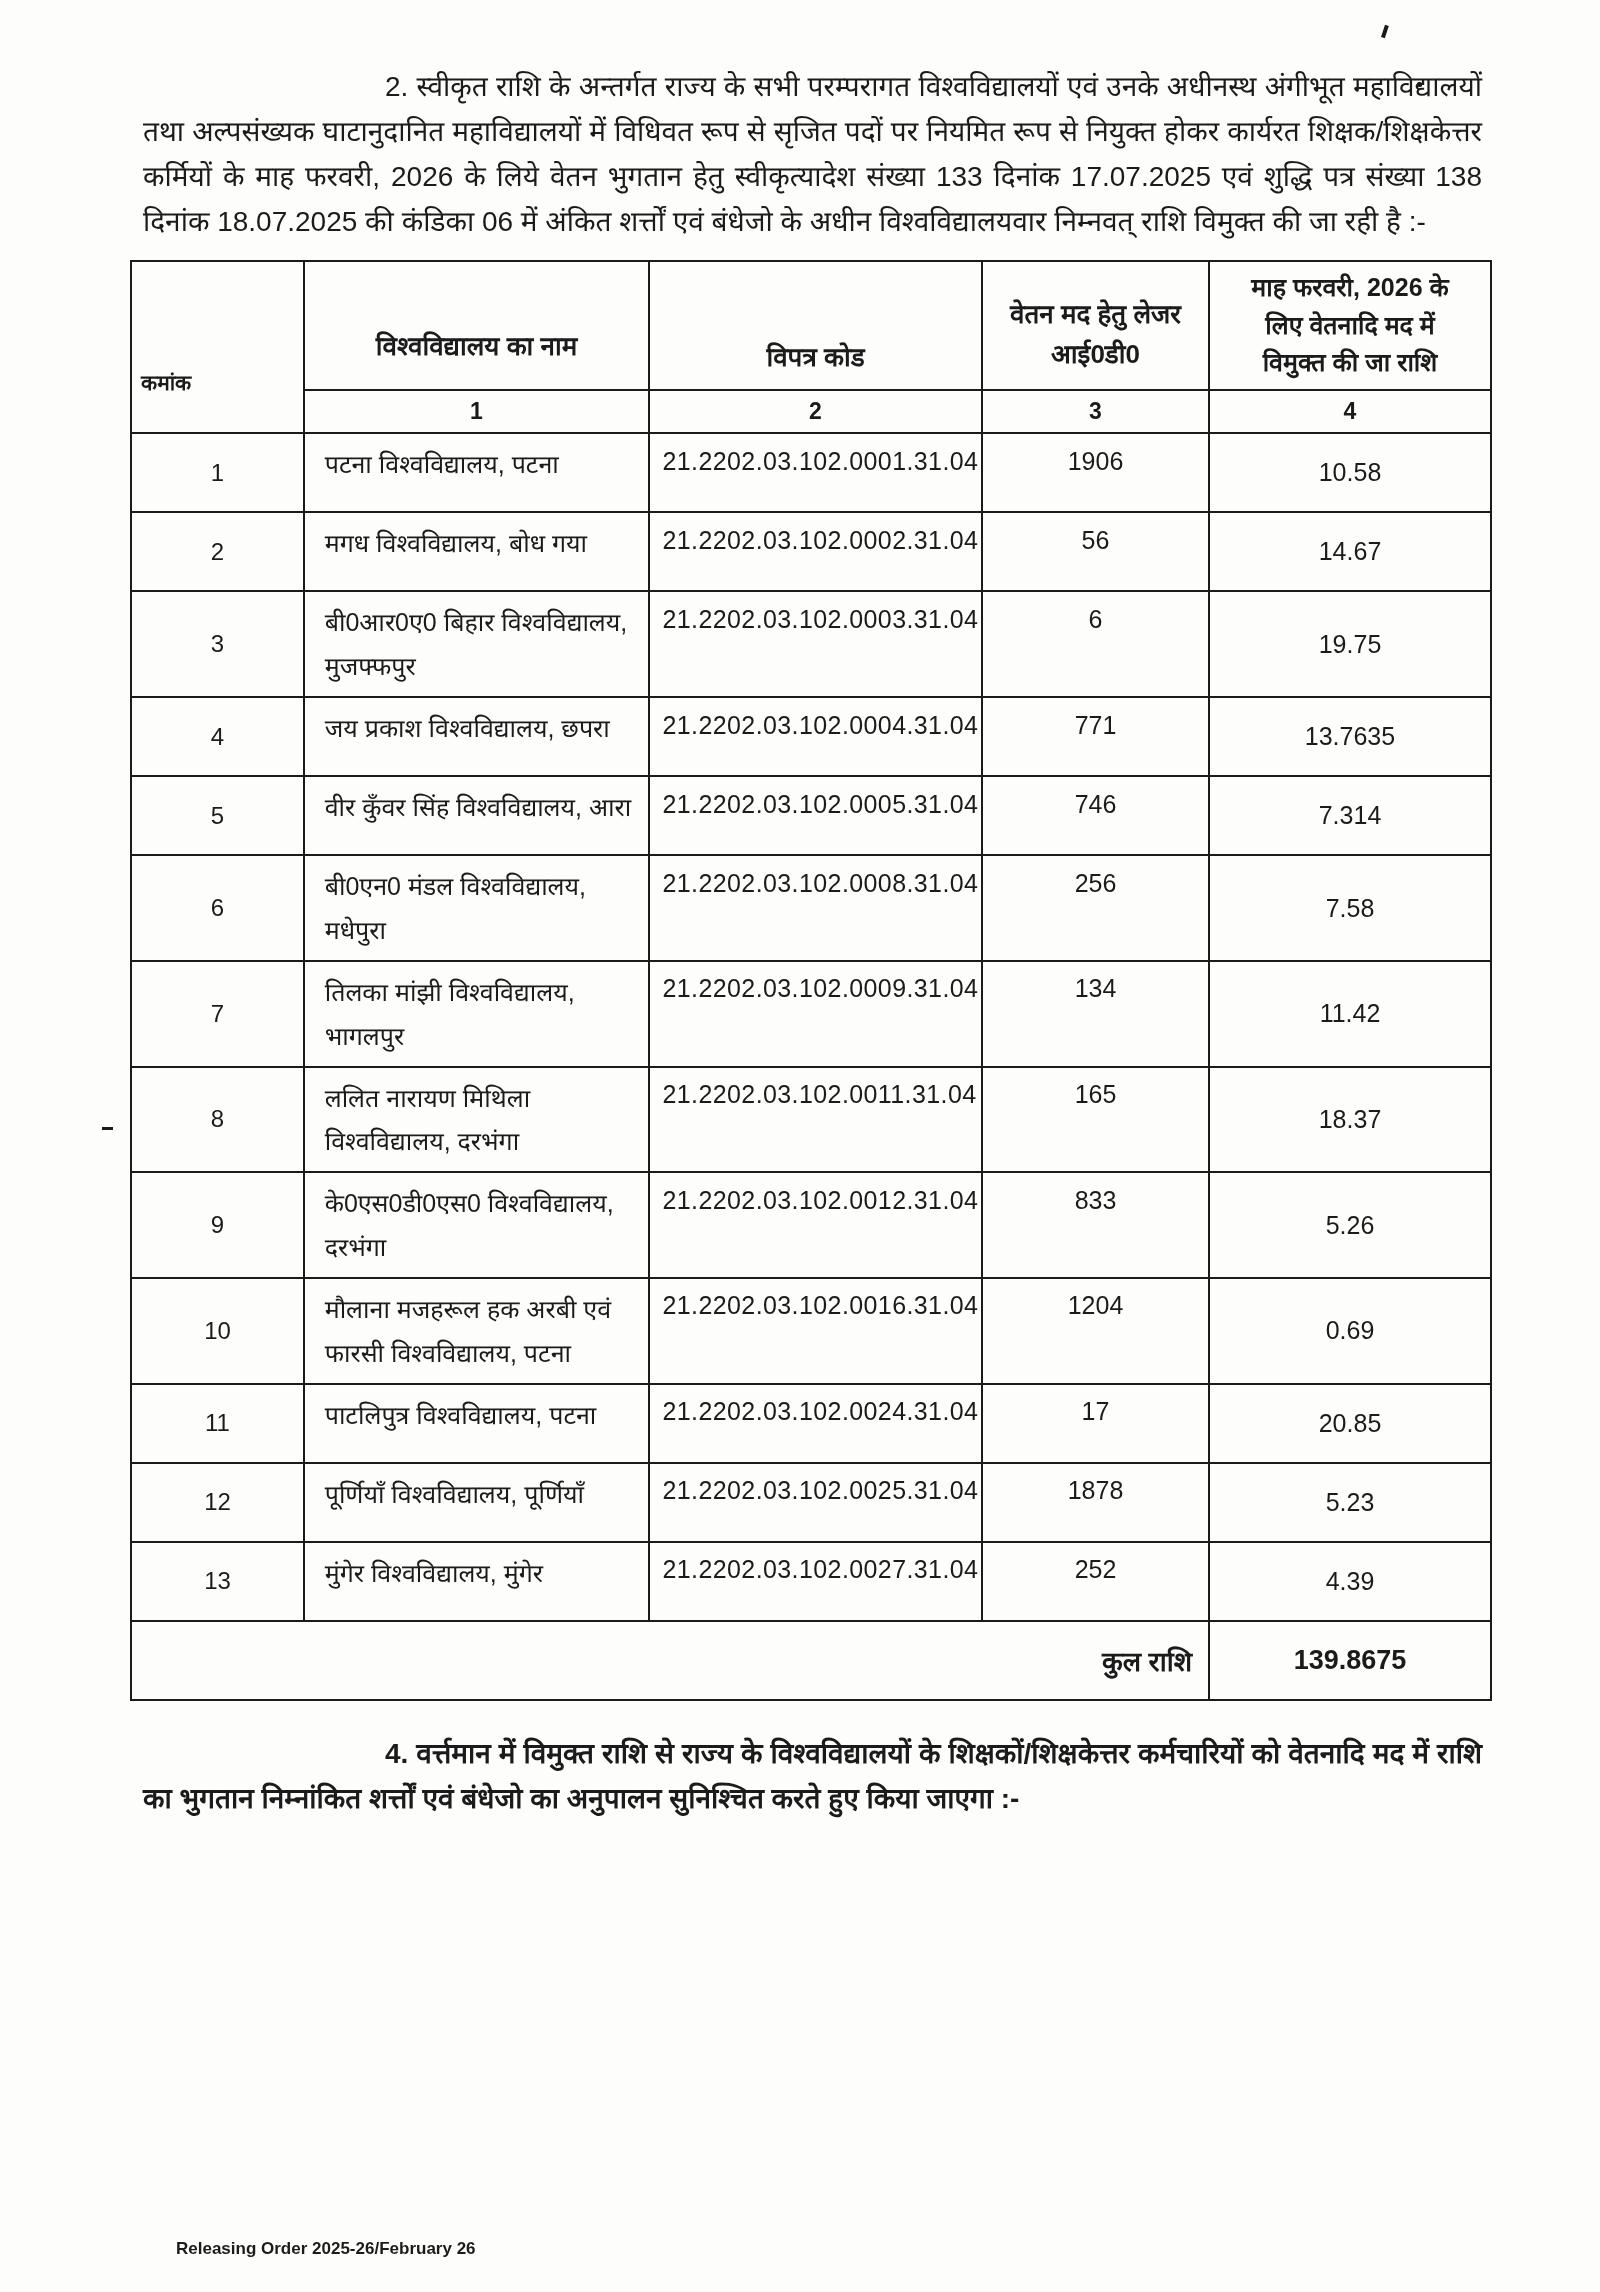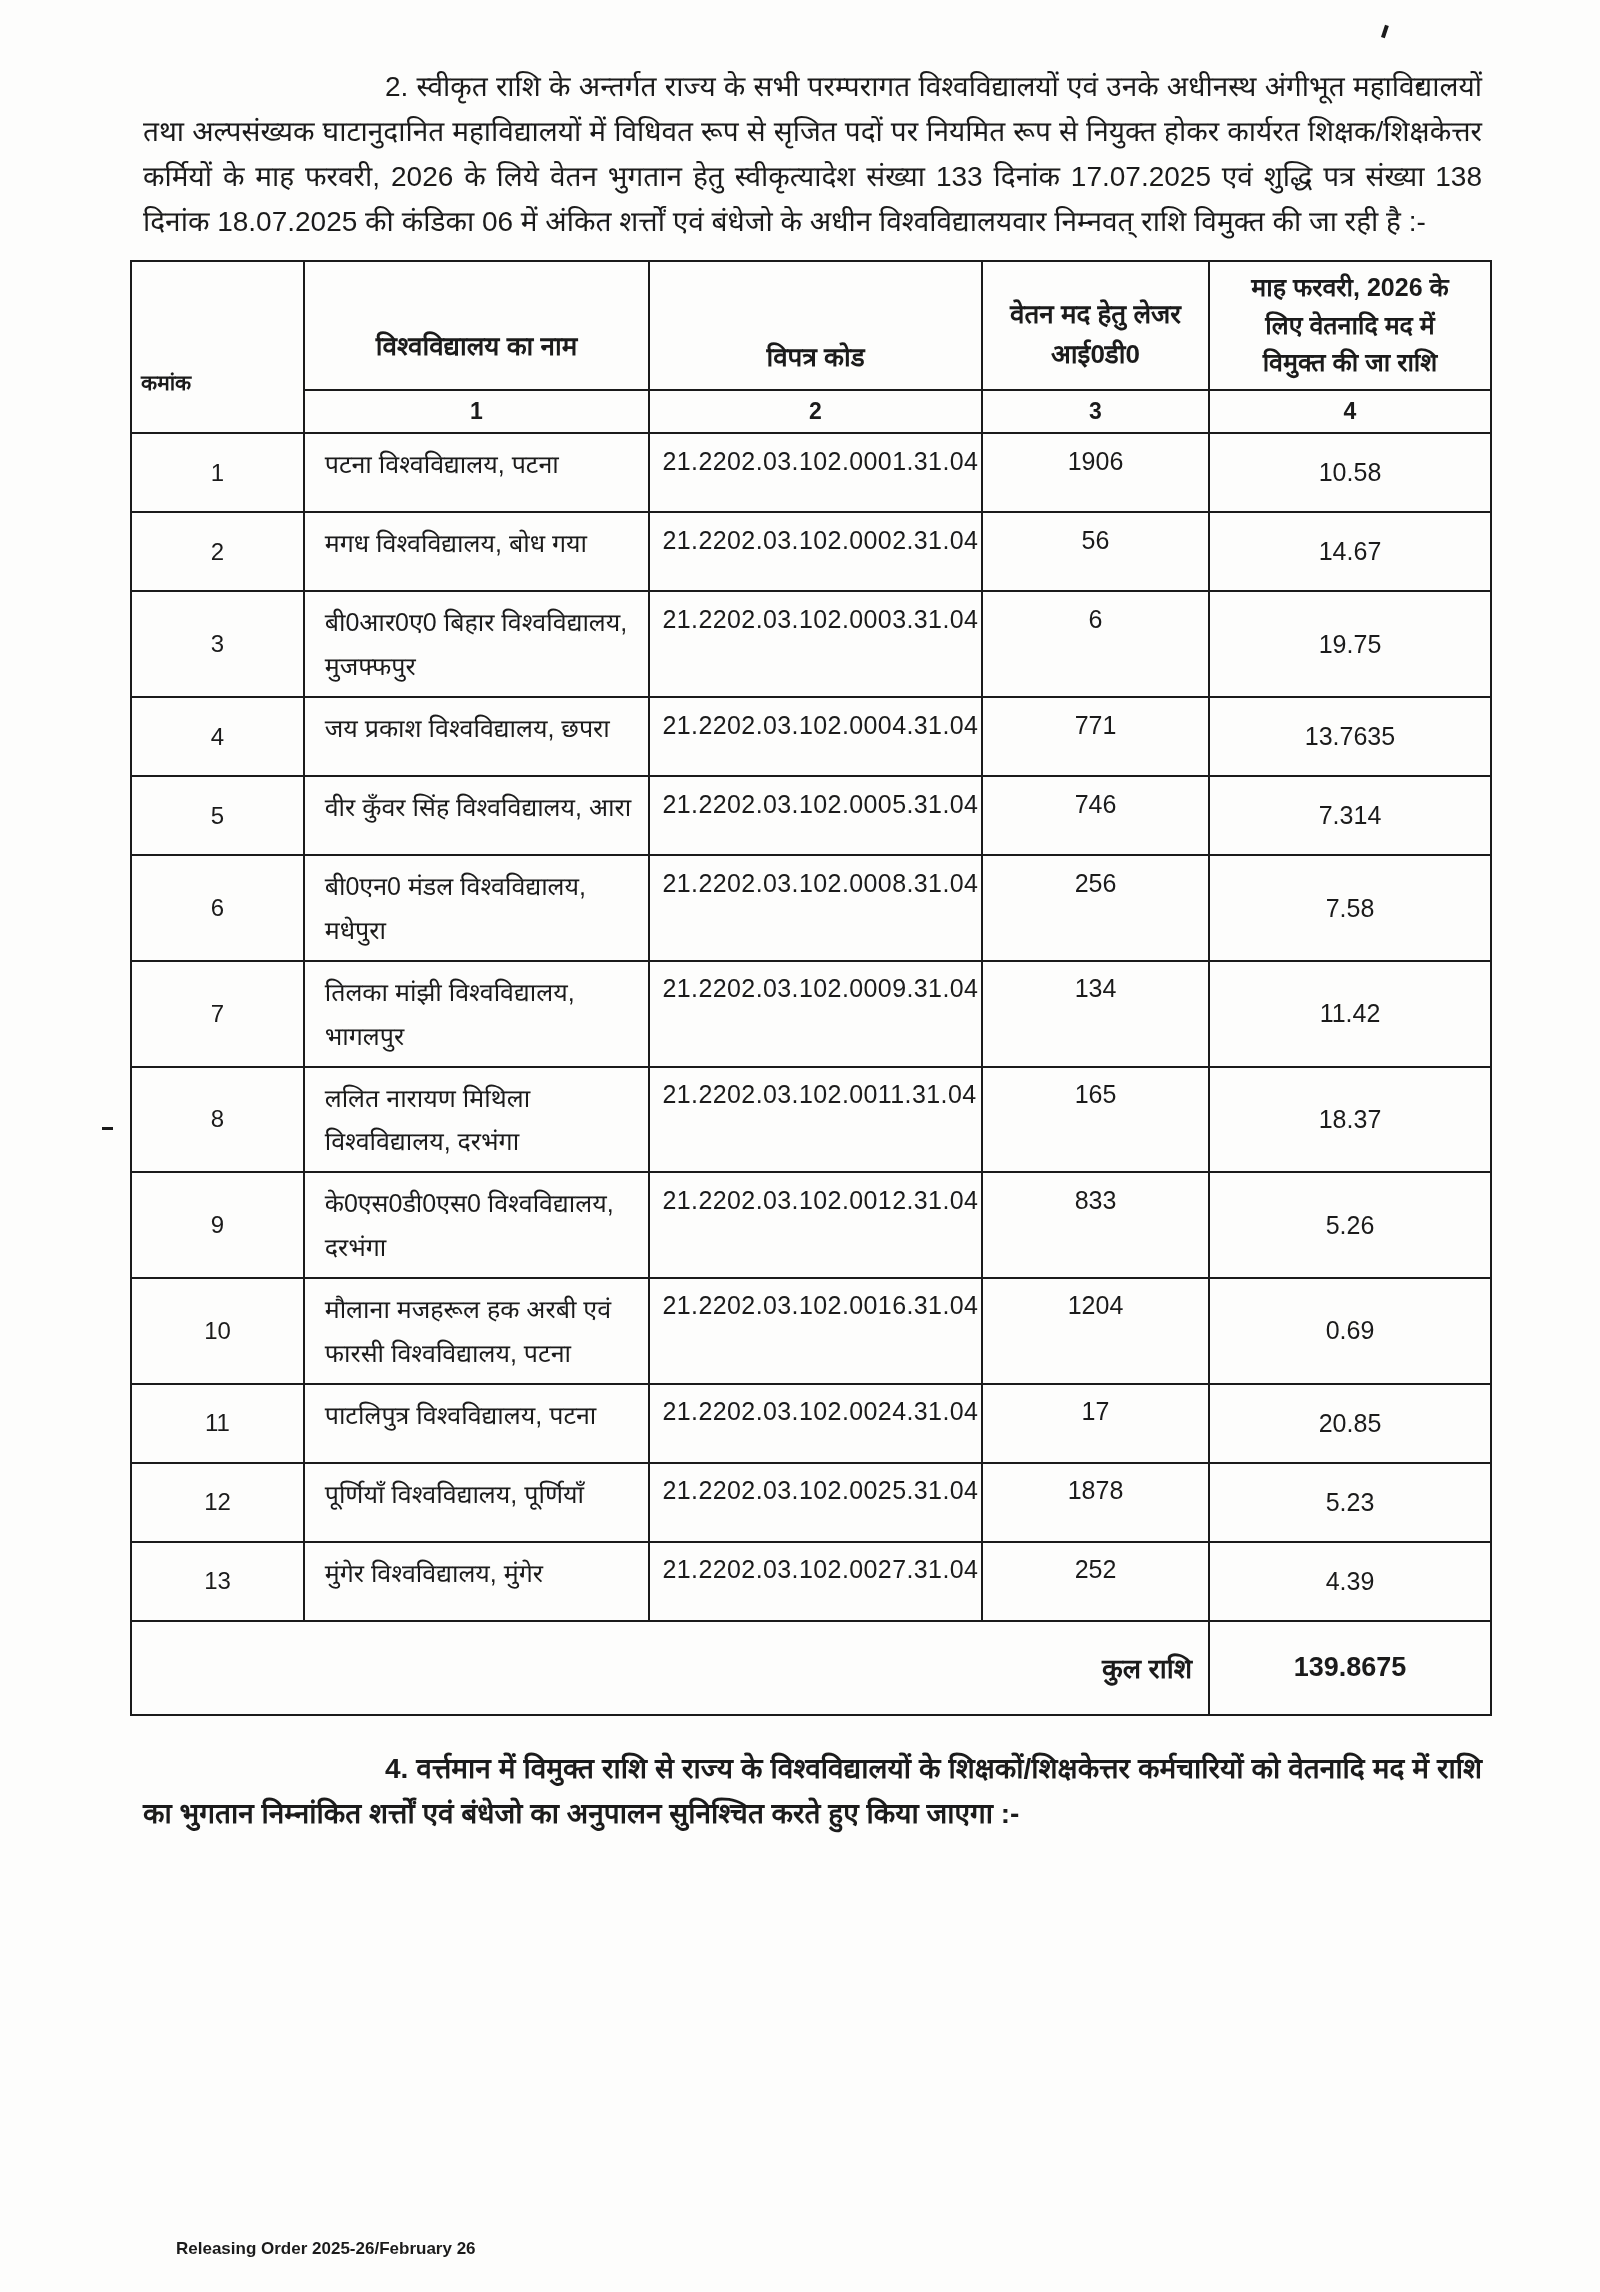--- a/index.html
+++ b/index.html
@@ -114,21 +114,21 @@
   }
   td.ledger{
     text-align:center;
     vertical-align:top;
     padding-top:12.5px;
   }
   td.amt{
     text-align:center;
     vertical-align:middle;
   }
-  tfoot tr{height:94px;}
+  tfoot tr{height:79px;}
   td.total-label{
     text-align:right;
     vertical-align:middle;
     font-weight:bold;
     font-size:27px;
     padding-right:16px;
   }
   td.total-amount{
     text-align:center;
     vertical-align:middle;

